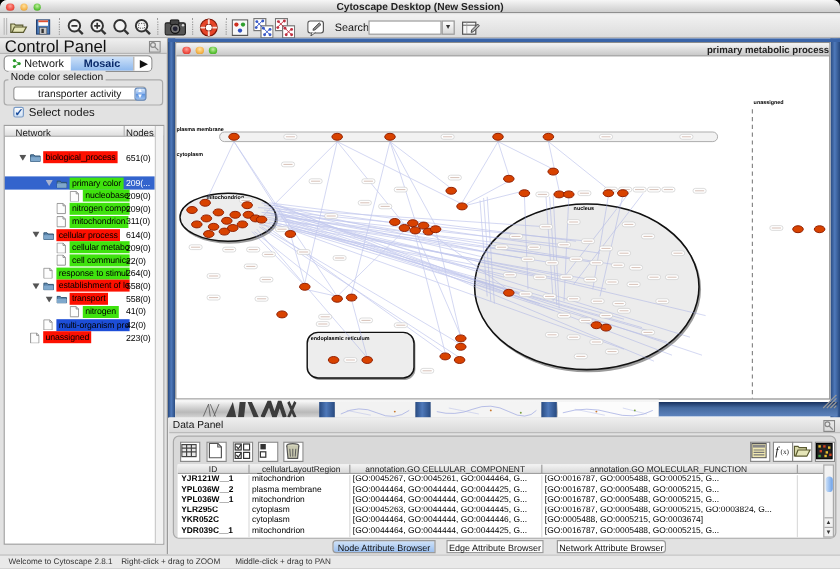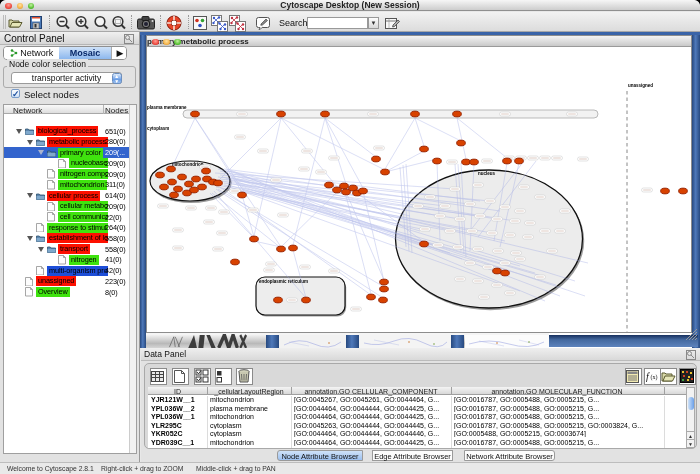--- a/index.html
+++ b/index.html
@@ -12,21 +12,21 @@
 .light{position:absolute;top:2.5px;width:6.5px;height:6.5px;border-radius:50%}
 #toolbar{left:0;top:12px;width:700px;height:20px;background:linear-gradient(#f2f2f2,#dcdcdc);
 border-bottom:1px solid #a8a8a8}
 .sep{position:absolute;top:3px;height:14px;width:0;border-left:1px dotted #9a9a9a}
 #statusbar{left:0;top:462px;width:700px;height:12px;background:#e9e9e9;border-top:1px solid #bdbdbd;
 font-size:6.8px;color:#333}
 #statusbar span{position:absolute;top:2px;white-space:nowrap}
 
 #cp{left:0;top:32px;width:140px;height:430px;background:#e2e2e2;border-right:1px solid #9a9a9a}
 #cphead{left:0;top:0;width:139px;height:13px;background:linear-gradient(#f0f0f0,#d6d6d6);
-border-bottom:1px solid #b5b5b5;font-size:10px;color:#111;line-height:13px;padding-left:4px}
+border-bottom:1px solid #b5b5b5;font-size:14px;color:#111;line-height:13px;padding-left:4px}
 #tabs{left:3px;top:14px;width:124px;height:14px;background:#fff;border:1px solid #8f8f8f;border-radius:4px;overflow:hidden}
 .tab{position:absolute;top:0;height:12px;font-size:9px;line-height:12px;text-align:center}
 #grpbox{left:3px;top:34px;width:133px;height:22px;border:1px solid #ababab;border-radius:3px}
 #grplab{left:7px;top:27px;font-size:8.5px;color:#111;background:#e2e2e2;padding:0 2px}
 #combo{left:11px;top:40px;width:111px;height:12px;background:#fff;border:1px solid #9a9a9a;border-radius:3px;
 font-size:8.5px;line-height:11px;color:#111;text-align:center}
 #combobtn{left:112px;top:40.5px;width:9.5px;height:11px;border-radius:2.5px;
 background:linear-gradient(#dcebfc,#7facec 50%,#5b93e0 50%,#9cc0f0);border:0.5px solid #6b8fc0;
 font-size:5px;line-height:5px;color:#fff;text-align:center}
 #cbx{left:11px;top:57px;width:9px;height:9px;background:linear-gradient(#fdfdfd,#cfe2f8);
@@ -53,21 +53,21 @@
 .drow span{position:absolute;top:0;overflow:hidden}
 .dcol{position:absolute;top:0;height:61px;width:0;border-left:1px solid #dcdcdc}
 #dtabs{left:0px;top:102px;width:559px;height:12px;font-size:7.5px}
 .dtab{position:absolute;top:0;height:11px;line-height:11px;background:#fcfcfc;border:1px solid #9a9a9a;
 text-align:center;color:#111}
 
 #desk{left:140px;top:32px;width:560px;height:316px;background:#fff}
 .dborder{position:absolute;background:linear-gradient(90deg,#27497f,#4f79ba 45%,#27497f)}
 #iwin{position:absolute;left:6px;top:3px;width:546px;height:298px;border:1px solid #8d8d8d;background:#fff}
 #iwtitle{position:absolute;left:0;top:0;width:100%;height:11px;background:linear-gradient(#f4f4f4,#c9c9c9);
-border-bottom:1px solid #9a9a9a;font-size:8px;color:#222;text-align:left;line-height:11px;font-weight:bold}
+border-bottom:1px solid #9a9a9a;font-size:8px;color:#222;text-align:right;line-height:11px;font-weight:bold}
 </style></head><body>
 <div id="win">
 
 <div id="titlebar" class="abs">
       <div class="light" style="left:5px;background:radial-gradient(circle at 50% 35%,#ff9d95,#ee4b40 60%,#c03028)"></div>
       <div class="light" style="left:16.5px;background:radial-gradient(circle at 50% 35%,#ffe2a0,#f5b34a 60%,#cd8f28)"></div>
       <div class="light" style="left:27.5px;background:radial-gradient(circle at 50% 35%,#c4f0a0,#58c135 60%,#3f9c20)"></div>
       <div class="t">Cytoscape Desktop (New Session)</div>
     </div>
 <div id="toolbar" class="abs">
@@ -196,31 +196,20 @@
           <svg class="gicon" style="left:12px;top:3.2px" width="6" height="5" viewBox="0 0 6 5">
             <path d="M0 0 L6 0 L3 5 Z" fill="#555"></path>
           </svg>
           <svg class="gicon" style="left:21px;top:1.5px" width="9" height="8" viewBox="0 0 9 8">
             <path d="M0.5 2 L0.5 7.5 L8.5 7.5 L8.5 3 L4 3 L3.2 2 Z" fill="#5c86ad" stroke="#2c5070" stroke-width="0.8"></path>
             <rect x="0.5" y="4" width="8" height="3.5" fill="#7fa8cc"></rect>
           </svg>
           <span class="nm" style="left:32px;background:#fd1000;color:#000;max-width:72px;overflow:hidden">biological_process</span>
           <span class="nd" style="color:#000">651(0)</span>
         </div>
-        <div class="trow" style="top:31.4px">
-          <svg class="gicon" style="left:23px;top:3.2px" width="6" height="5" viewBox="0 0 6 5">
-            <path d="M0 0 L6 0 L3 5 Z" fill="#555"></path>
-          </svg>
-          <svg class="gicon" style="left:32px;top:1.5px" width="9" height="8" viewBox="0 0 9 8">
-            <path d="M0.5 2 L0.5 7.5 L8.5 7.5 L8.5 3 L4 3 L3.2 2 Z" fill="#5c86ad" stroke="#2c5070" stroke-width="0.8"></path>
-            <rect x="0.5" y="4" width="8" height="3.5" fill="#7fa8cc"></rect>
-          </svg>
-          <span class="nm" style="left:43px;background:#fd1000;color:#000;max-width:61px;overflow:hidden">metabolic process</span>
-          <span class="nd" style="color:#000">280(0)</span>
-        </div>
         <div class="trow" style="top:42.2px">
           <div style="position:absolute;left:0;top:0;width:125px;height:11px;background:#3364cd"></div>
           <svg class="gicon" style="left:34px;top:3.2px" width="6" height="5" viewBox="0 0 6 5">
             <path d="M0 0 L6 0 L3 5 Z" fill="#aab4cf"></path>
           </svg>
           <svg class="gicon" style="left:43px;top:1.5px" width="9" height="8" viewBox="0 0 9 8">
             <path d="M0.5 2 L0.5 7.5 L8.5 7.5 L8.5 3 L4 3 L3.2 2 Z" fill="#5c86ad" stroke="#2c5070" stroke-width="0.8"></path>
             <rect x="0.5" y="4" width="8" height="3.5" fill="#7fa8cc"></rect>
           </svg>
           <span class="nm" style="left:54px;background:#3fe30e;color:#000;max-width:50px;overflow:hidden">primary color</span>
@@ -323,28 +312,20 @@
           <span class="nm" style="left:43px;background:#1d4ed8;color:#000;max-width:61px;overflow:hidden">multi-organism pro</span>
           <span class="nd" style="color:#000">42(0)</span>
         </div>
         <div class="trow" style="top:170.8px">
           <svg class="gicon" style="left:21px;top:0.8px" width="8" height="9.5" viewBox="0 0 8 9.5">
             <path d="M0.5 0.5 L5.5 0.5 L7.5 2.5 L7.5 9 L0.5 9 Z" fill="#fdfdfd" stroke="#909090" stroke-width="0.8"></path>
             <path d="M5.5 0.5 L5.5 2.5 L7.5 2.5" fill="none" stroke="#909090" stroke-width="0.8"></path>
           </svg>
           <span class="nm" style="left:32px;background:#fd1000;color:#000;max-width:72px;overflow:hidden">unassigned</span>
           <span class="nd" style="color:#000">223(0)</span>
-        </div>
-        <div class="trow" style="top:181.5px">
-          <svg class="gicon" style="left:21px;top:0.8px" width="8" height="9.5" viewBox="0 0 8 9.5">
-            <path d="M0.5 0.5 L5.5 0.5 L7.5 2.5 L7.5 9 L0.5 9 Z" fill="#fdfdfd" stroke="#909090" stroke-width="0.8"></path>
-            <path d="M5.5 0.5 L5.5 2.5 L7.5 2.5" fill="none" stroke="#909090" stroke-width="0.8"></path>
-          </svg>
-          <span class="nm" style="left:32px;background:#3fe30e;color:#000;max-width:72px;overflow:hidden">Overview</span>
-          <span class="nd" style="color:#000">8(0)</span>
         </div>
         <div class="abs" style="left:125px;top:0;width:7px;height:348px;background:#f2f2f2;border-left:1px solid #ccc"></div>
       </div>
     </div>
 <div id="statusbar" class="abs">
       <span style="left:7px">Welcome to Cytoscape 2.8.1</span>
       <span style="left:101px">Right-click + drag to ZOOM</span>
       <span style="left:196px">Middle-click + drag to PAN</span>
     </div>
 <div id="desk" class="abs">

